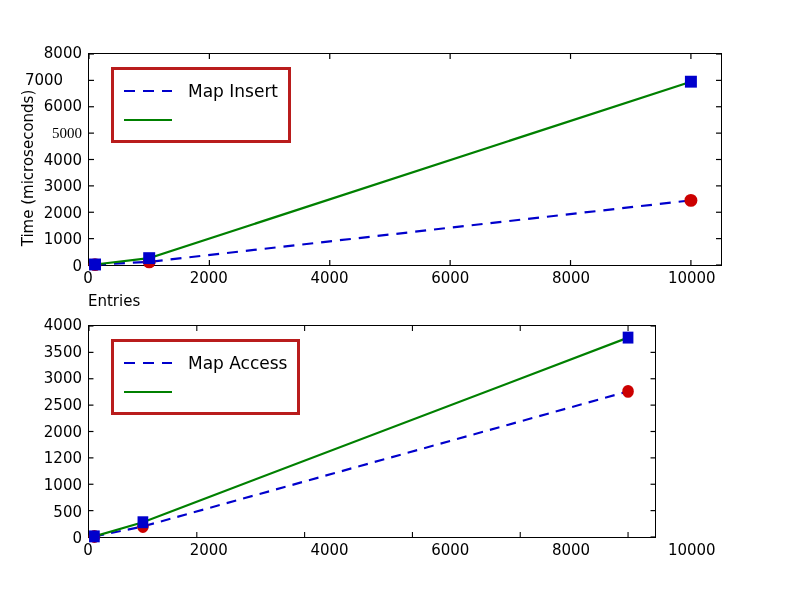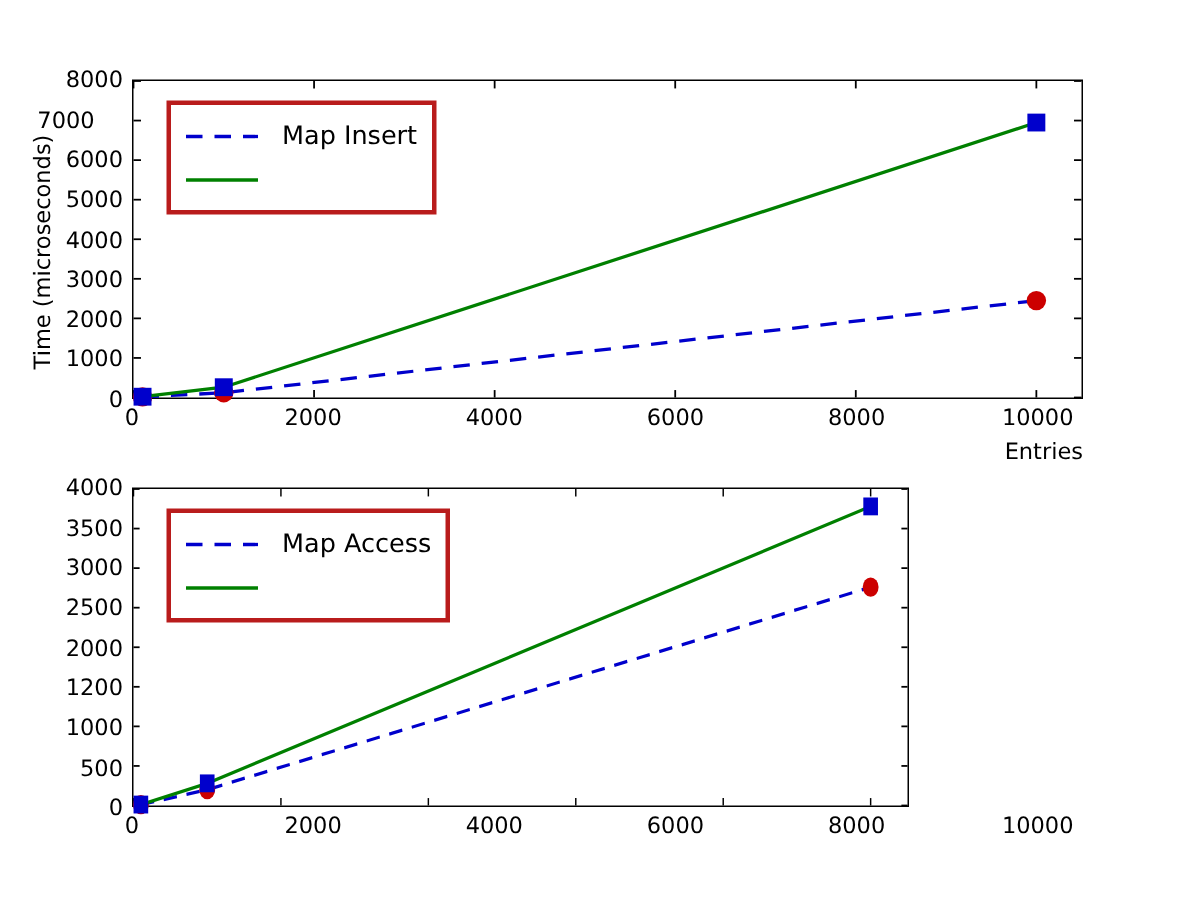--- a/index.html
+++ b/index.html
@@ -29,21 +29,21 @@
   }
   #panel-top {
     left: 88px;
     top: 53px;
     width: 634px;
     height: 213px;
   }
   #panel-bottom {
     left: 88px;
     top: 325px;
-    width: 518px;
+    width: 568px;
     height: 213px;
   }
 
   .plot-svg {
     position: absolute;
     left: 0;
     top: 0;
     width: 100%;
     height: 100%;
     overflow: visible;
@@ -71,21 +71,21 @@
     color: #000000;
     transform: rotate(-90deg);
     transform-origin: center center;
     white-space: nowrap;
   }
   #xlabel-top {
     position: absolute;
     left: 88px;
     top: 292px;
     width: 634px;
-    text-align: right;
+    text-align: left;
     font-size: 15px;
     color: #000000;
     white-space: nowrap;
   }
 
   
   .ytick-label {
     position: absolute;
     right: 0;
     width: 76px;
@@ -163,21 +163,21 @@
 
 
   <div id="ylabel-top">Time (microseconds)</div>
 
   <div class="ytick-wrap" id="yticks-top" style="top: 53px; height: 213px;">
       <div class="ytick-label" style="top: 206px;">0</div>
       <div class="ytick-label" style="top: 179.375px;">1000</div>
       <div class="ytick-label" style="top: 152.75px;">2000</div>
       <div class="ytick-label" style="top: 126.125px;">3000</div>
       <div class="ytick-label" style="top: 99.5px;">4000</div>
-      <div class="ytick-label" style="top: 72.875px;">5000</div>
+      <div class="ytick-label" style="top: 72.875px; font-family: Liberation Serif, serif;">5000</div>
       <div class="ytick-label" style="top: 46.25px;">6000</div>
       <div class="ytick-label" style="top: 19.625px; text-align: center;">7000</div>
       <div class="ytick-label" style="top: -7px;">8000</div>
     </div>
 
   <div class="panel" id="panel-top">
     <svg class="plot-svg" id="svg-top" viewBox="0 0 634 213" preserveAspectRatio="none">
         <line x1="0" x2="5" y1="213" y2="213" stroke="#000000" stroke-width="1.2"></line>
         <line x1="0" x2="5" y1="186.375" y2="186.375" stroke="#000000" stroke-width="1.2"></line>
         <line x1="0" x2="5" y1="159.75" y2="159.75" stroke="#000000" stroke-width="1.2"></line>

